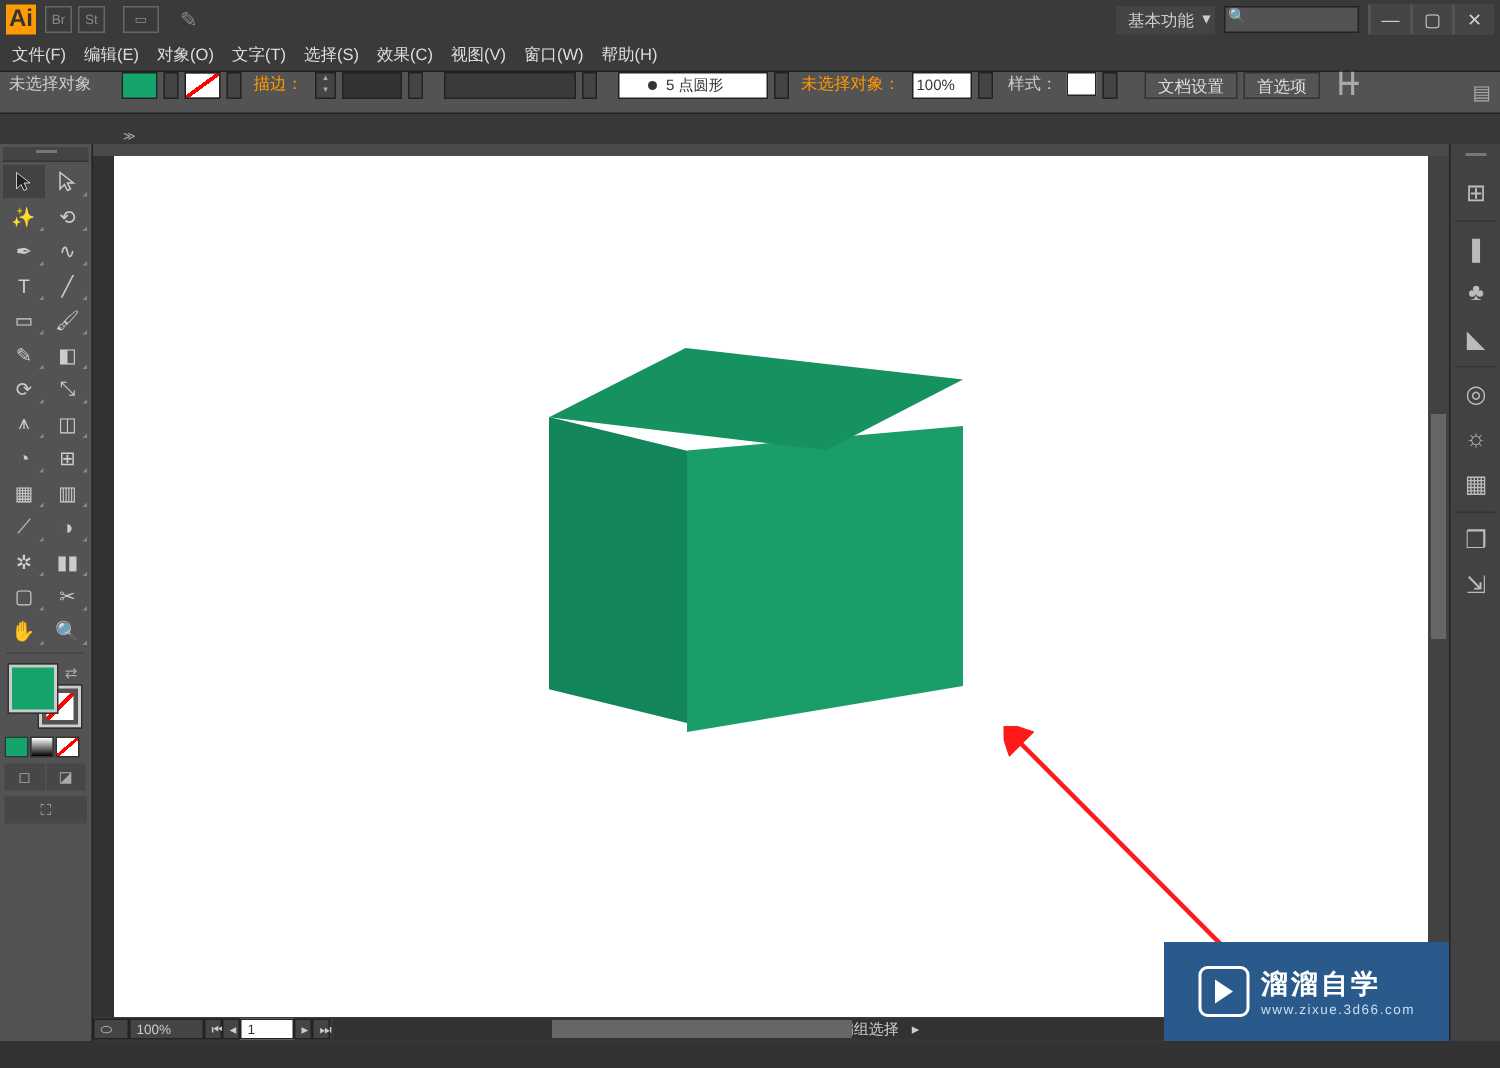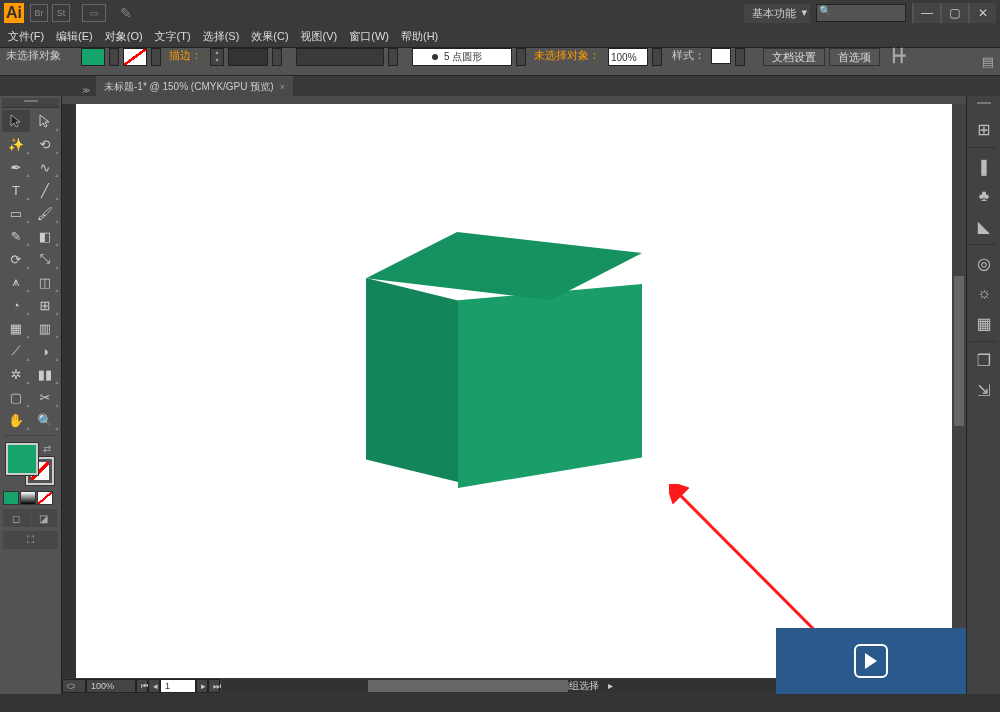--- a/index.html
+++ b/index.html
@@ -174,24 +174,20 @@
   <div class="opt-btn">文档设置</div>
   <div class="opt-btn">首选项</div>
   <span style="color:#aaa;font-size:13px;margin-left:6px;">┣╋</span>
   <div class="opt-end">
     <span class="opt-menu-icon">▤</span>
   </div>
 </div>
 
 <div class="tab-bar">
   <span class="tab-expand">≫</span>
-  <div class="tab">
-    <span>未标题-1* @ 150% (CMYK/GPU 预览)</span>
-    <span class="tab-close">×</span>
-  </div>
 </div>
 
 <div class="main-area">
 
   <div class="tools-panel">
     <div class="tools-header">
         <span></span>
       </div>
     <div class="tool-row">
       <div class="tool-btn active">
@@ -333,13 +329,17 @@
     <div class="rp-divider"></div>
     <div class="right-tool">❒</div>
     <div class="right-tool">⇲</div>
   </div>
 </div>
 
 <div class="watermark">
   <div class="wm-icon">
       <div class="wm-play"></div>
     </div>
+  <div class="wm-text">
+    <div class="wm-text-main">溜溜自学</div>
+    <div class="wm-text-sub">www.zixue.3d66.com</div>
+  </div>
 </div>
 
 </body></html>

